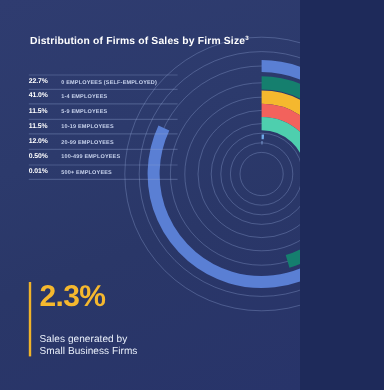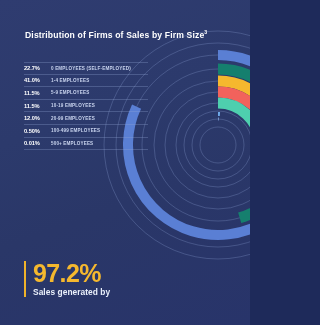--- a/index.html
+++ b/index.html
@@ -85,24 +85,24 @@
     border-left: 2.5px solid #f0b32a;
   }
   #stat-value {
     color: #f5b82e;
     font-size: 25px;
     font-weight: bold;
     line-height: 1;
     letter-spacing: -0.6px;
   }
   #stat-desc {
-    margin-top: 1px;
+    margin-top: 17px;
     color: #eaf0fb;
     font-size: 8.4px;
-    font-weight: bold;
+    font-weight: normal;
     line-height: 1.22;
     letter-spacing: 0.05px;
   }
 </style>
 </head>
 <body>
 
 <div id="infographic">
 
   <svg id="chart-svg" viewBox="0 0 250 325">
@@ -158,19 +158,20 @@
         <div class="legend-pct">0.50%</div>
         <div class="legend-label">100-499 EMPLOYEES</div>
       </div>
       <div class="legend-row">
         <div class="legend-pct">0.01%</div>
         <div class="legend-label">500+ EMPLOYEES</div>
       </div>
     </div>
 
   <div id="stat">
-    <div id="stat-value">97.2%</div>
+    <div id="stat-value">2.3%</div>
     <div id="stat-desc">
       <div>Sales generated by</div>
+      <div>Small Business Firms</div>
     </div>
   </div>
 
 </div>
 
 </body></html>

